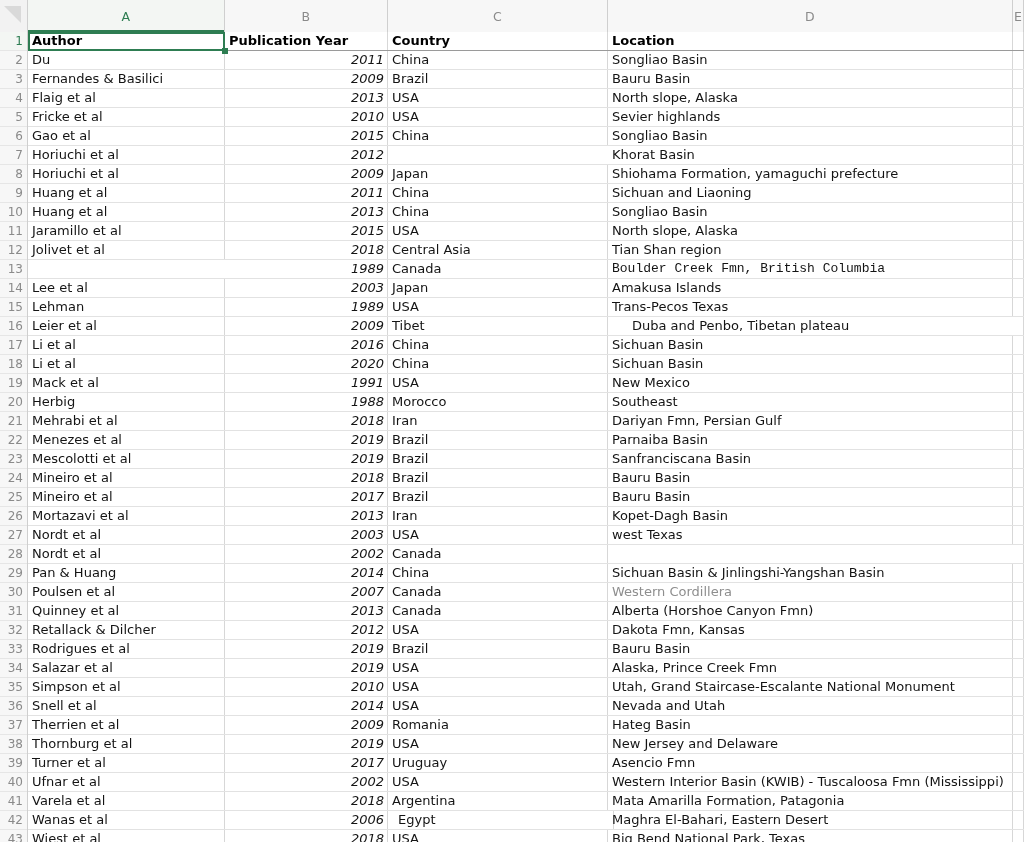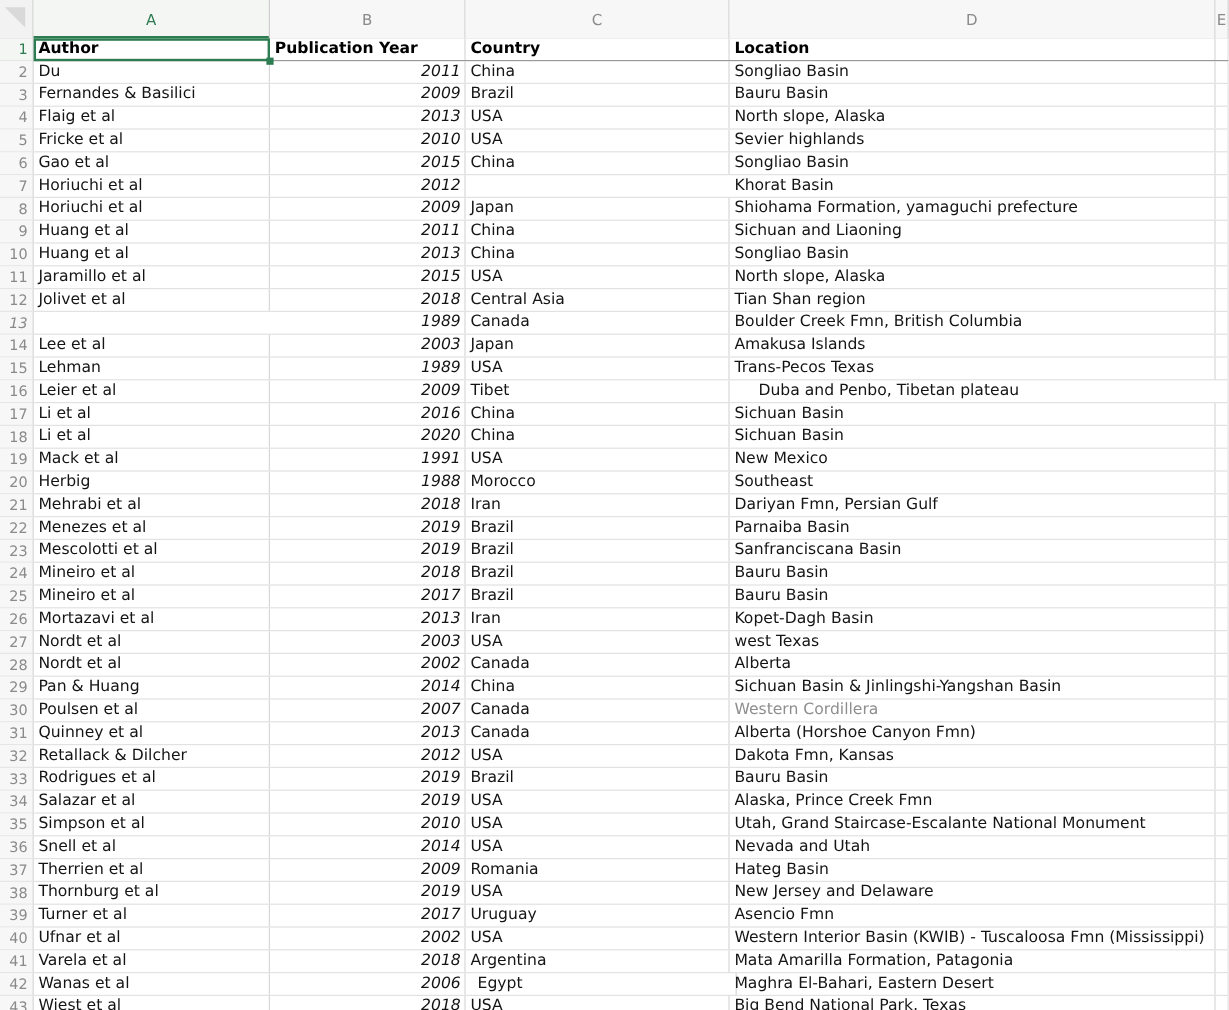--- a/index.html
+++ b/index.html
@@ -197,21 +197,21 @@
       <div class="row-head" style="top: 38px;">3</div>
       <div class="row-head" style="top: 57px;">4</div>
       <div class="row-head" style="top: 76px;">5</div>
       <div class="row-head" style="top: 95px;">6</div>
       <div class="row-head" style="top: 114px;">7</div>
       <div class="row-head" style="top: 133px;">8</div>
       <div class="row-head" style="top: 152px;">9</div>
       <div class="row-head" style="top: 171px;">10</div>
       <div class="row-head" style="top: 190px;">11</div>
       <div class="row-head" style="top: 209px;">12</div>
-      <div class="row-head" style="top: 228px; font-style: italic;">13</div>
+      <div class="row-head" style="top: 228px;">13</div>
       <div class="row-head" style="top: 247px;">14</div>
       <div class="row-head" style="top: 266px;">15</div>
       <div class="row-head" style="top: 285px;">16</div>
       <div class="row-head" style="top: 304px;">17</div>
       <div class="row-head" style="top: 323px;">18</div>
       <div class="row-head" style="top: 342px;">19</div>
       <div class="row-head" style="top: 361px;">20</div>
       <div class="row-head" style="top: 380px;">21</div>
       <div class="row-head" style="top: 399px;">22</div>
       <div class="row-head" style="top: 418px;">23</div>
@@ -439,21 +439,21 @@
           <span></span>
         </div>
       </div>
       <div class="row" style="top: 228px;">
         <div class="cell num" style="left: 197px; width: 163px;">
           <span>1989</span>
         </div>
         <div class="cell" style="left: 360px; width: 220px;">
           <span>Canada</span>
         </div>
-        <div class="cell loc" style="left: 580px; width: 405px;">
+        <div class="cell loc" style="left: 580px; width: 405px; font-family: Liberation Mono, monospace;">
           <span>Boulder Creek Fmn, British Columbia</span>
         </div>
         <div class="cell" style="left: 985px; width: 11px;">
           <span></span>
         </div>
       </div>
       <div class="row" style="top: 247px;">
         <div class="cell" style="left: 0px; width: 197px;">
           <span>Lee et al</span>
         </div>
@@ -693,23 +693,20 @@
       </div>
       <div class="row" style="top: 513px;">
         <div class="cell" style="left: 0px; width: 197px;">
           <span>Nordt et al</span>
         </div>
         <div class="cell num" style="left: 197px; width: 163px;">
           <span>2002</span>
         </div>
         <div class="cell" style="left: 360px; width: 220px;">
           <span>Canada</span>
-        </div>
-        <div class="cell loc" style="left: 580px; width: 405px;">
-          <span>Alberta</span>
         </div>
         <div class="cell" style="left: 985px; width: 11px;">
           <span></span>
         </div>
       </div>
       <div class="row" style="top: 532px;">
         <div class="cell" style="left: 0px; width: 197px;">
           <span>Pan &amp; Huang</span>
         </div>
         <div class="cell num" style="left: 197px; width: 163px;">

